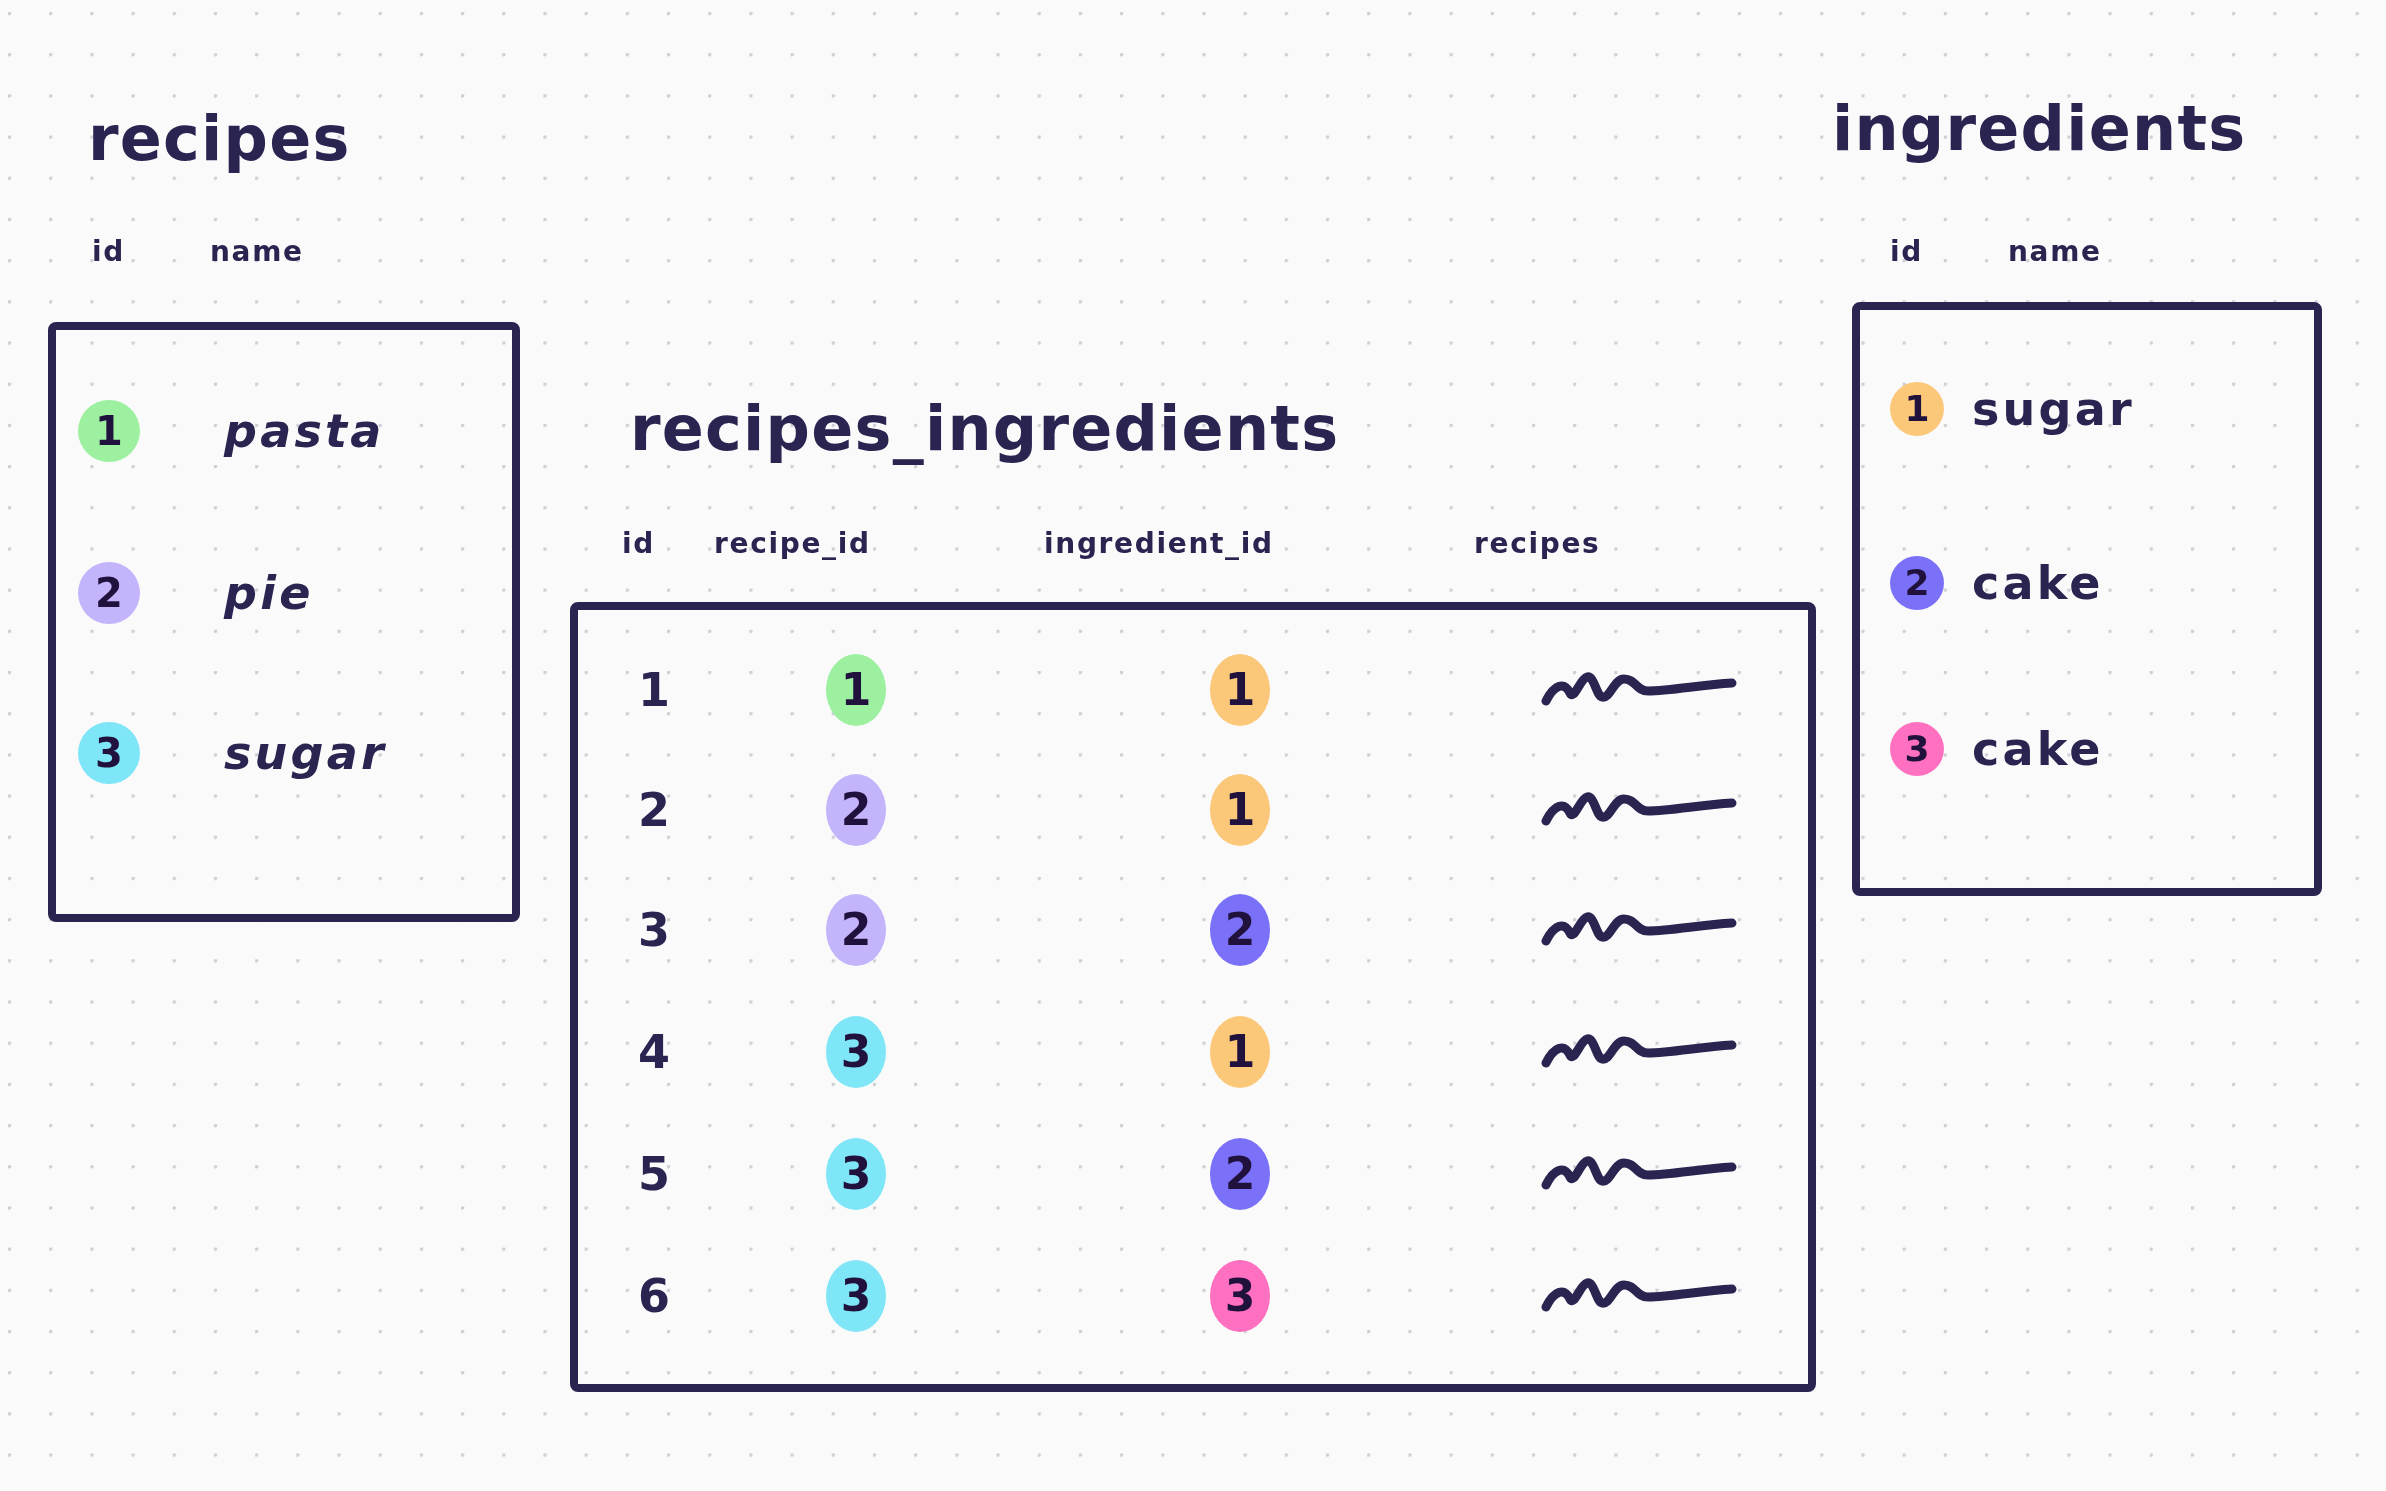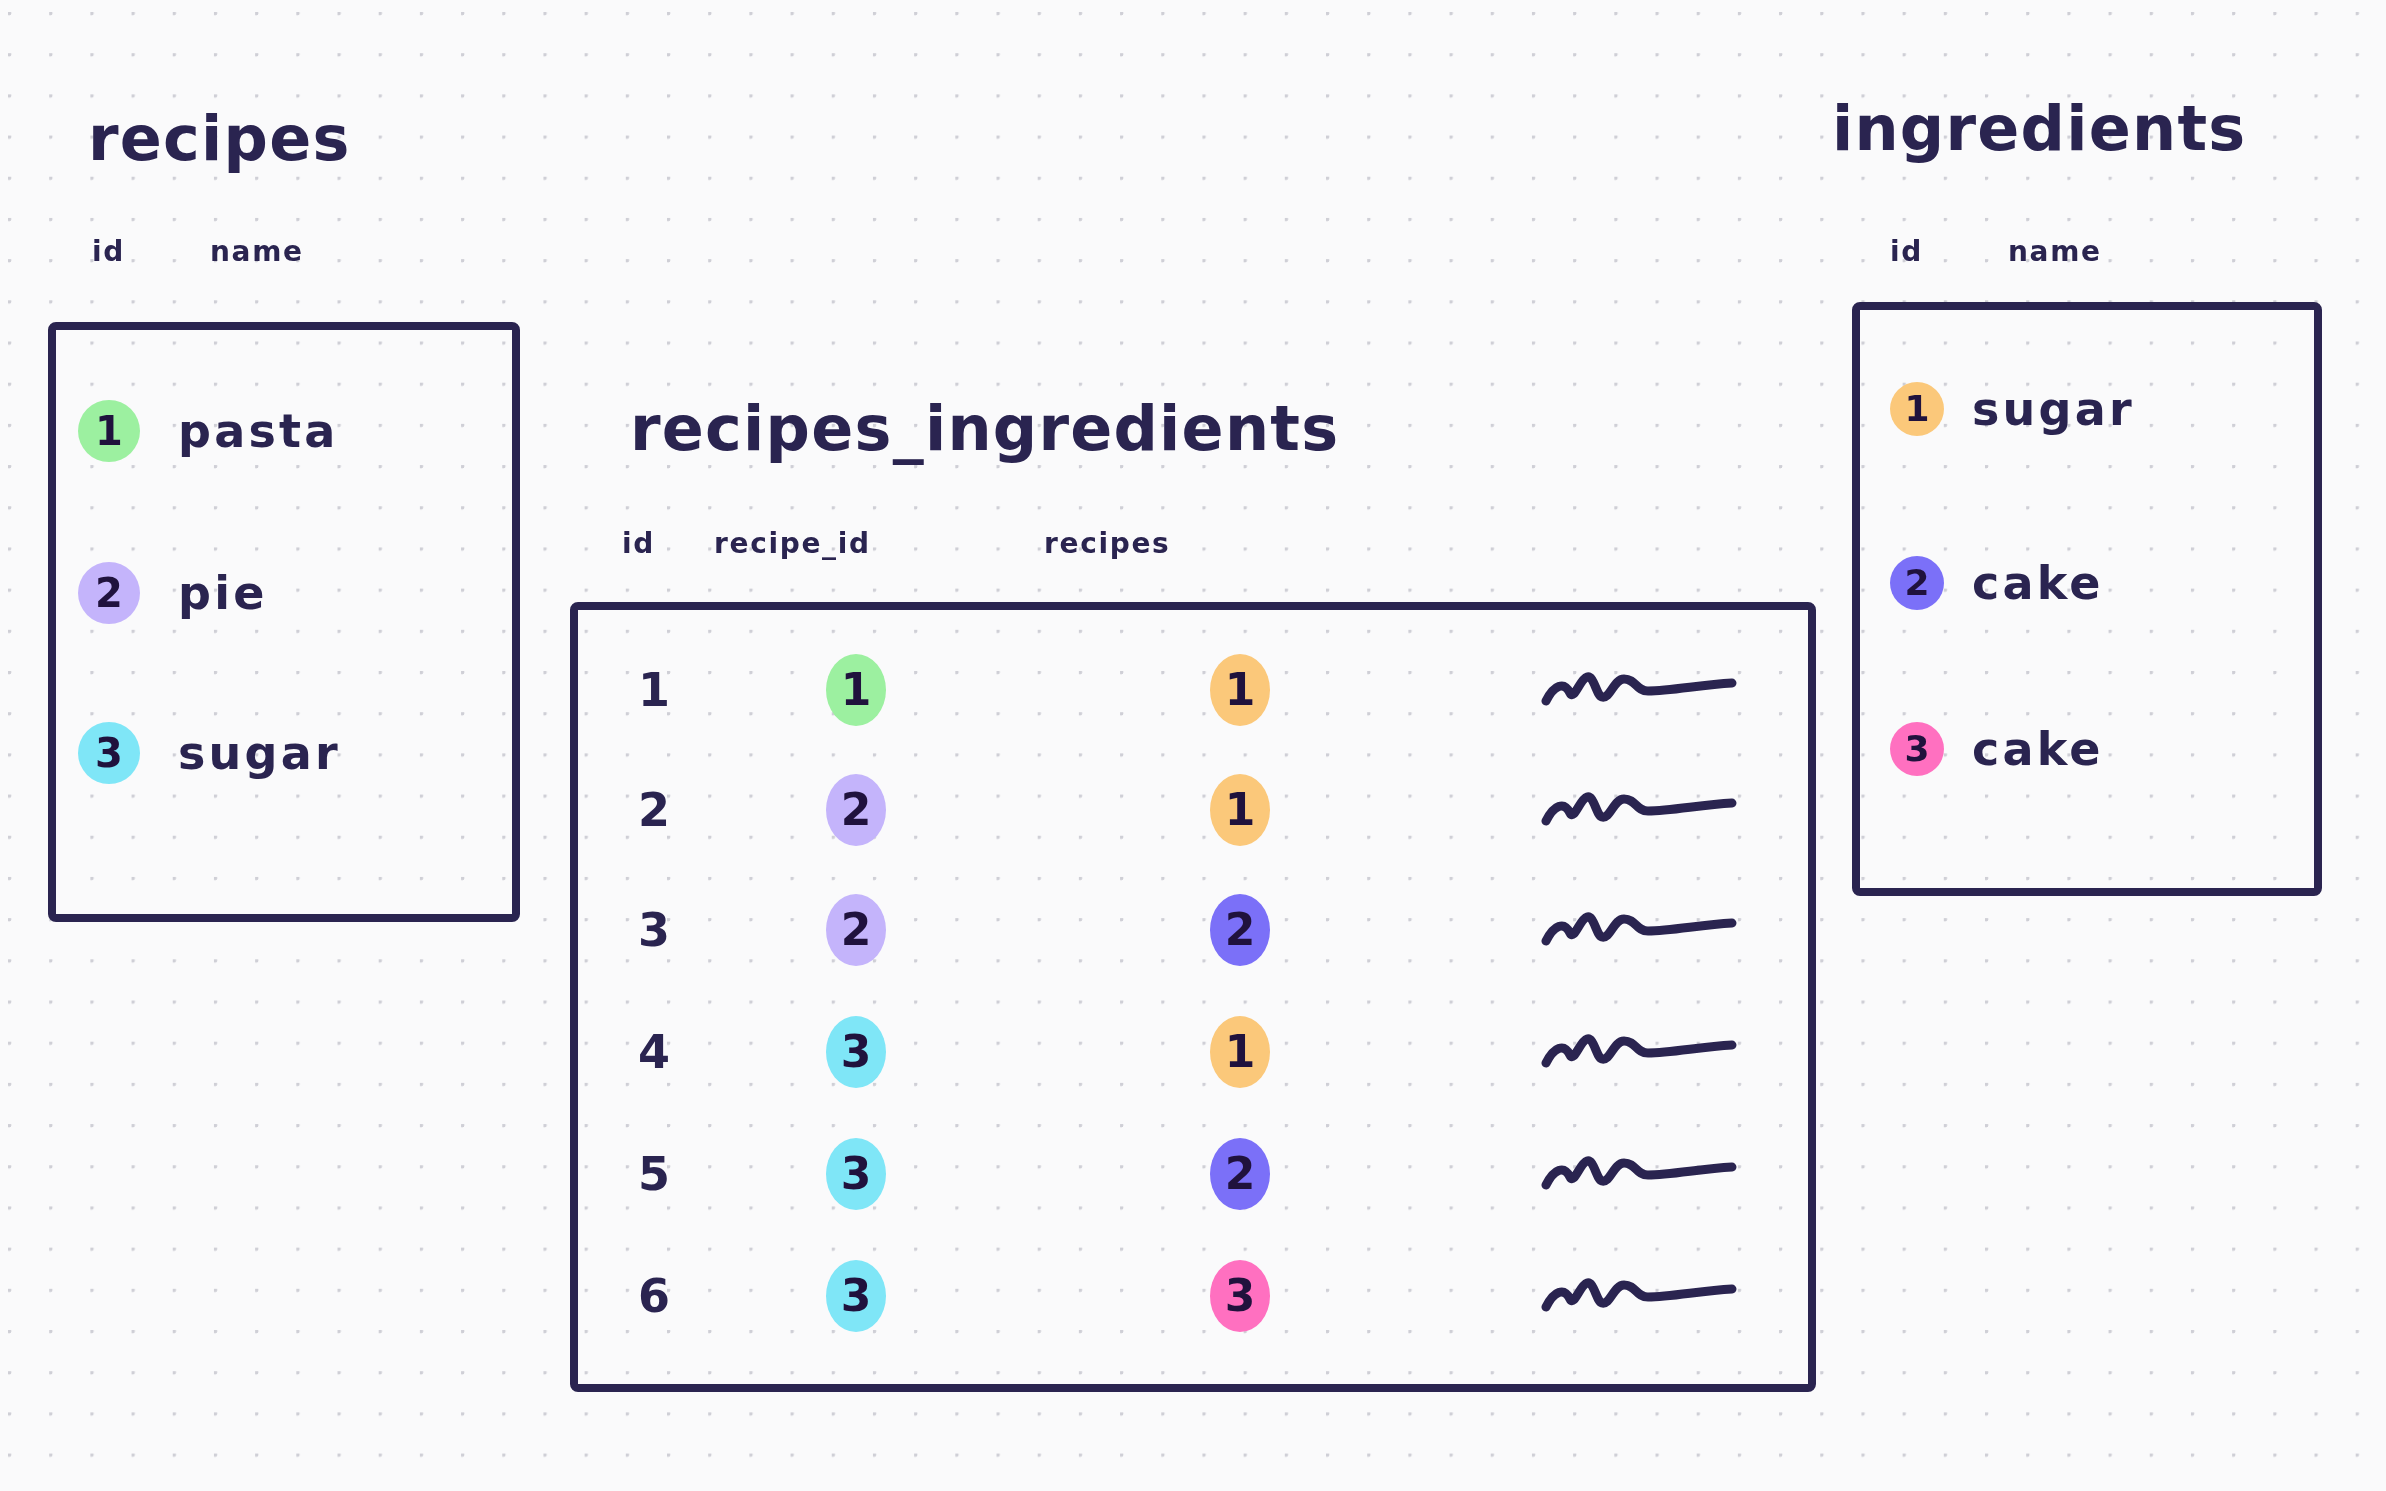--- a/index.html
+++ b/index.html
@@ -107,21 +107,21 @@
   
   #recipes-title   { left: 88px;  top: 108px; }
   #recipes-heads   { left: 92px;  top: 238px; }
   #recipes-heads .h-id   { width: 118px; }
   #recipes-box     { left: 48px;  top: 322px; width: 472px; height: 600px; }
   .recipes-row     { left: 78px; }
   #recipes-row-0   { top: 400px; }
   #recipes-row-1   { top: 562px; }
   #recipes-row-2   { top: 722px; }
   .recipes-row .badge { margin-right: 0; }
-  .recipes-row .cell-text { margin-left: 38px; }
+  .recipes-row .cell-text { margin-left: 84px; font-style: italic; }
 
   
   #ingredients-title { left: 1832px; top: 98px; }
   #ingredients-heads { left: 1890px; top: 238px; }
   #ingredients-heads .h-id { width: 118px; }
   #ingredients-box   { left: 1852px; top: 302px; width: 470px; height: 594px; }
   .ingredients-row   { left: 1890px; }
   #ingredients-row-0 { top: 382px; }
   #ingredients-row-1 { top: 556px; }
   #ingredients-row-2 { top: 722px; }
@@ -198,20 +198,21 @@
 <div class="row ingredients-row" id="ingredients-row-2">
   <span class="badge small" style="background-color: rgb(255, 112, 192);">3</span>
   <span class="cell-text">cake</span>
 </div>
 
 <div class="tbl-title hand" id="ri-title">recipes_ingredients</div>
 
 <div class="col-head-row hand" id="ri-heads">
   <span class="h h-id">id</span>
   <span class="h h-rid">recipe_id</span>
+  <span class="h h-iid">ingredient_id</span>
   <span class="h h-qty">recipes</span>
 </div>
 
 <div class="table-box" id="ri-box"></div>
 
 <div class="row ri-row" id="ri-row-0">
   <span class="ri-c-id">
       <span class="plain-num">1</span>
     </span>
   <span class="ri-c-rid">

